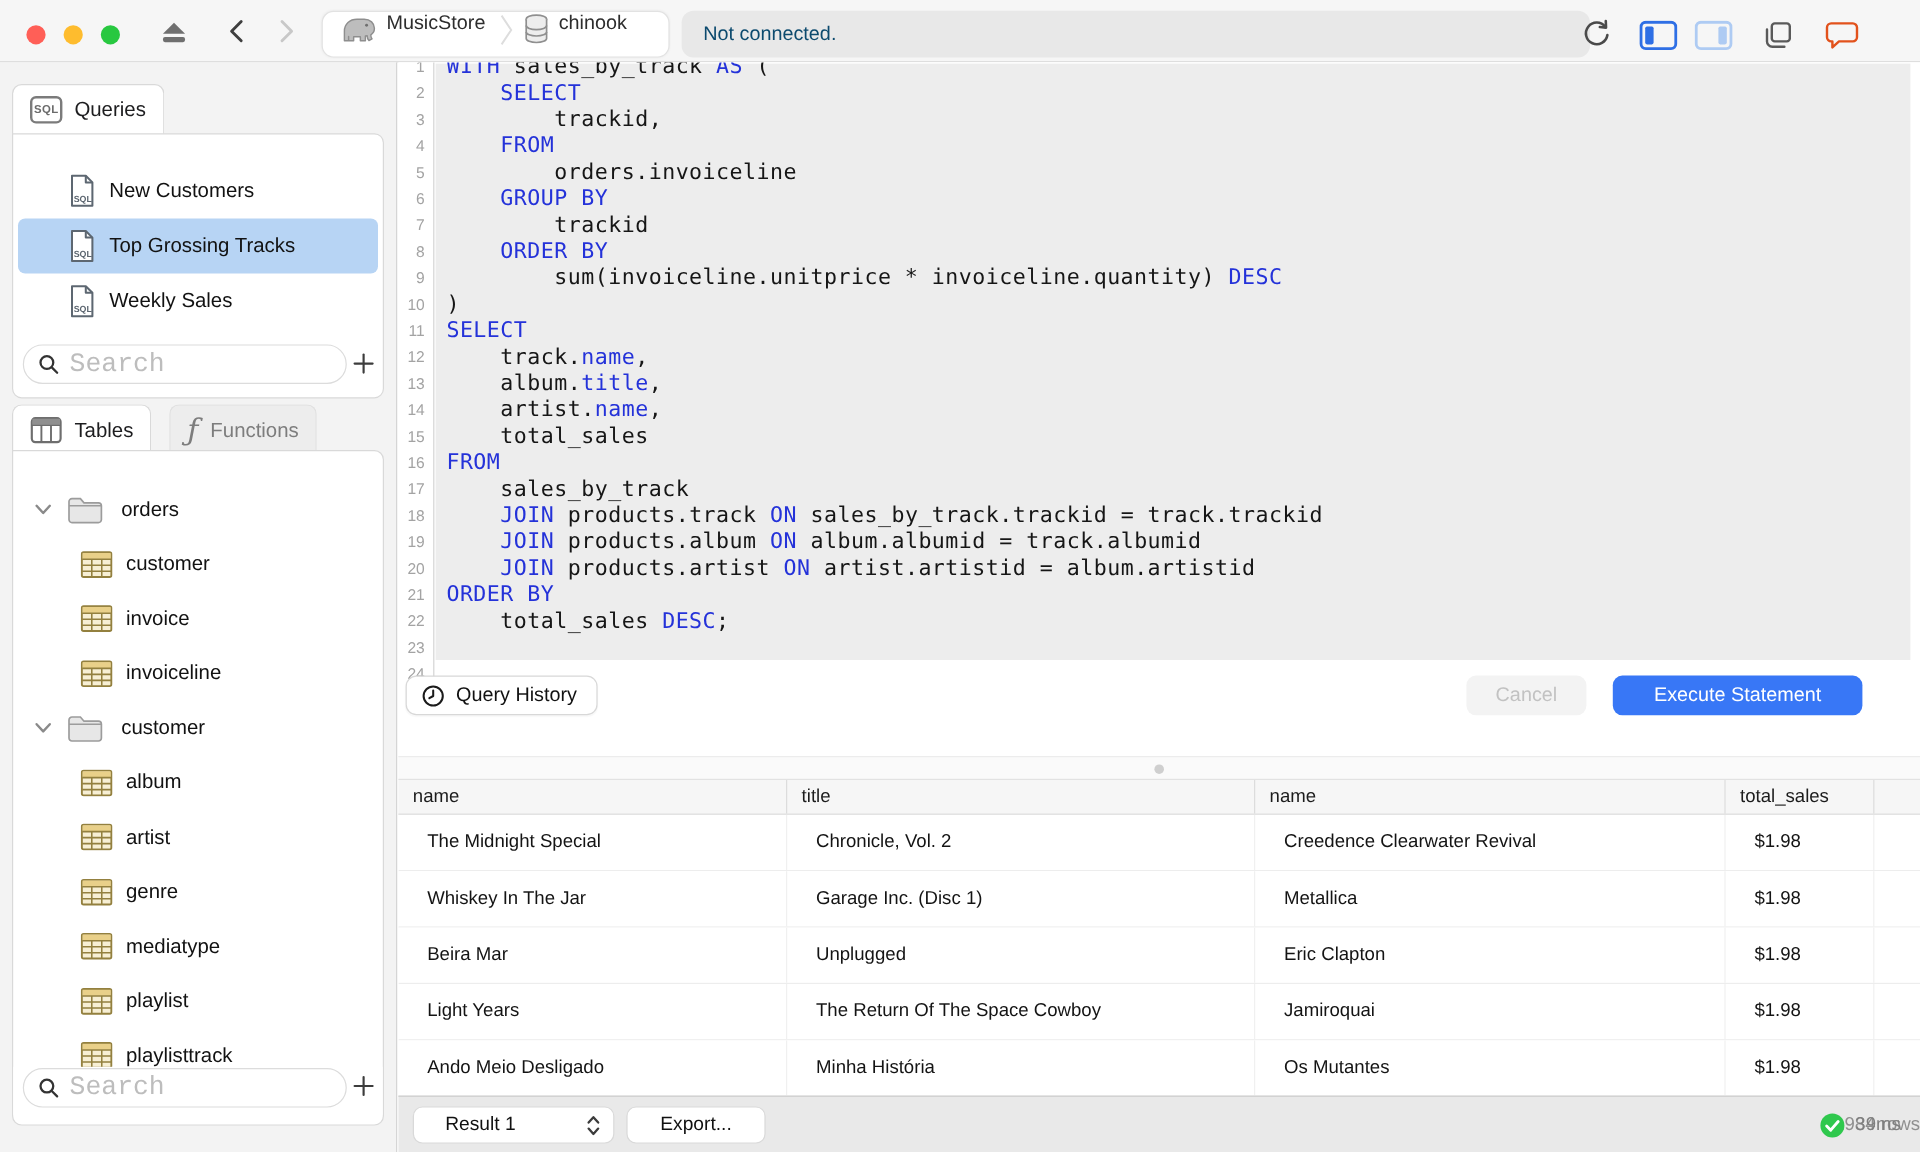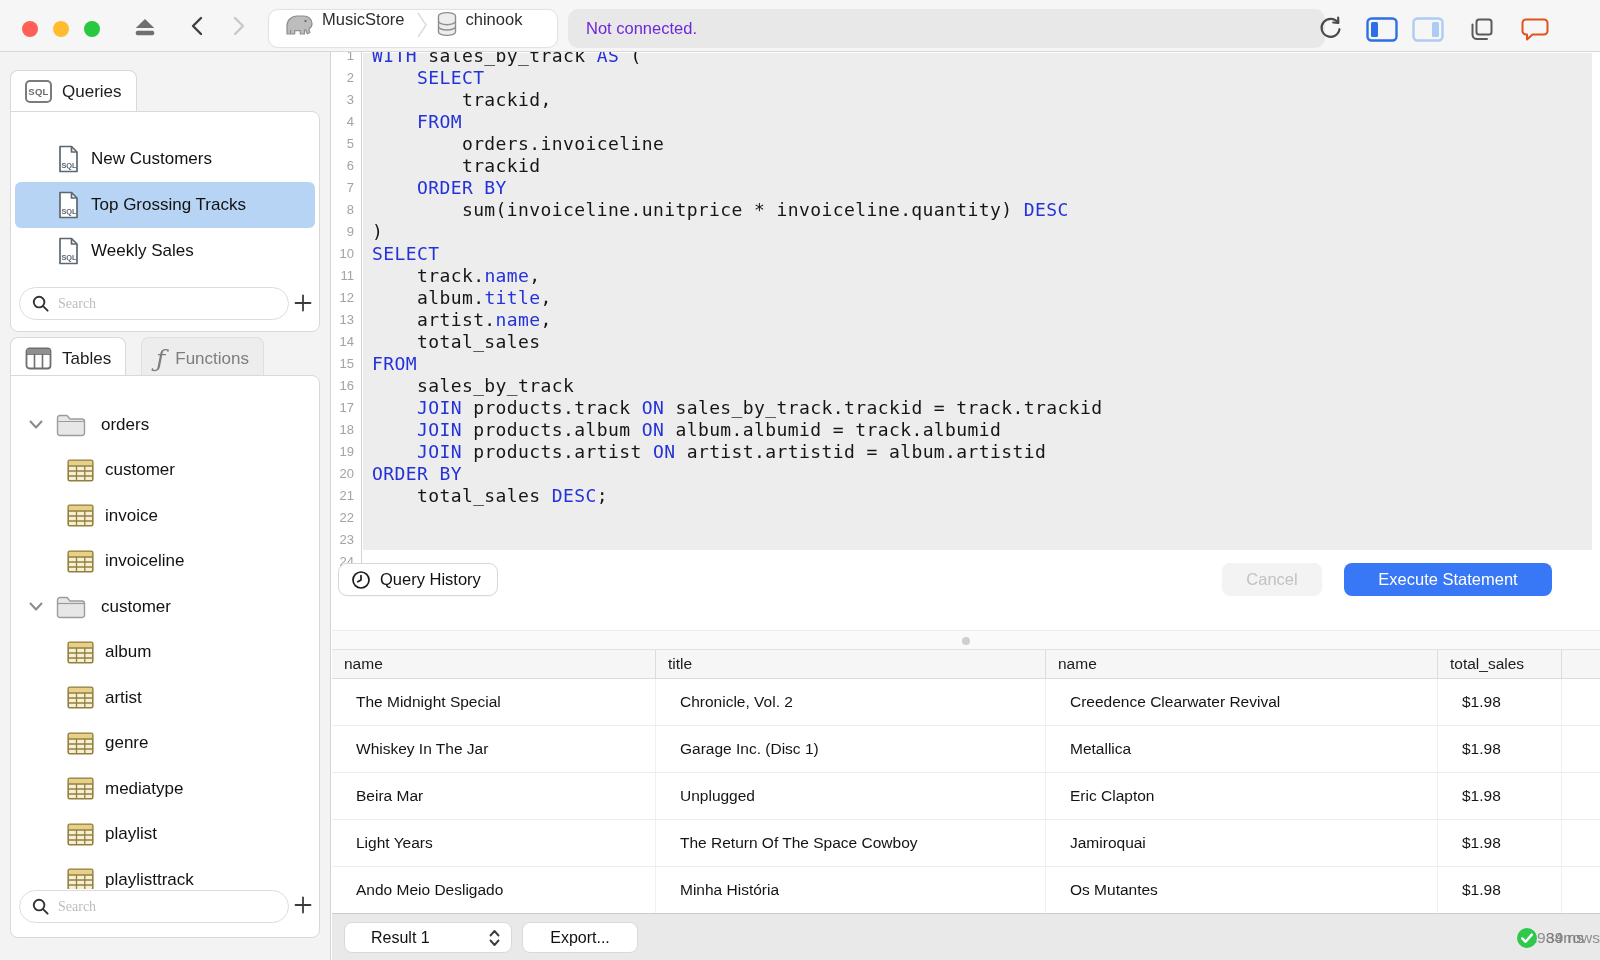--- a/index.html
+++ b/index.html
@@ -9,37 +9,37 @@
   
   .titlebar { position:absolute; left:0; top:0; width:1600px; height:52px; background:#f6f6f6; border-bottom:1px solid #d7d7d7; }
   .tl { position:absolute; top:21px; width:16px; height:16px; border-radius:50%; }
   .tl.red { left:22px; background:#ff5f57; }
   .tl.yellow { left:53px; background:#febc2e; }
   .tl.green { left:84px; background:#28c840; }
   .tb-ic { position:absolute; top:14px; }
   .crumb { position:absolute; left:268px; top:9px; height:39px; width:290px; background:#fff; border:1px solid #e2e2e2; border-radius:10px; display:flex; align-items:flex-start; box-shadow:0 0 2px rgba(0,0,0,.04); }
   .crumb .lbl { font-size:16.5px; color:#2d2d2d; }
   .crumb-sep { width:14px; height:30px; margin:0 6px 0 10px; }
-  .statusfield { position:absolute; left:568px; top:9px; width:757px; height:39px; background:#e8e8e8; border-radius:10px; display:flex; align-items:center; padding-left:18px; font-size:16.5px; color:#6d28d9; }
+  .statusfield { position:absolute; left:568px; top:9px; width:757px; height:39px; background:#e8e8e8; border-radius:10px; display:flex; align-items:center; padding-left:18px; font-size:16.5px; color:#0c4a6e; }
 
   
   .sidebar { position:absolute; left:0; top:52px; width:331px; bottom:0; background:#f3f3f3; border-right:1px solid #d5d5d5; }
   .panel-tab { position:absolute; height:42px; background:#fff; border:1px solid #d9d9d9; border-bottom:none; border-radius:8px 8px 0 0; display:flex; align-items:center; gap:10px; padding:0 14px; font-size:17px; color:#1d1d1f; }
   .panel-tab.inactive { background:#ededed; color:#7d7d7d; border:1px solid #dfdfdf; border-bottom:none; }
   .panel-body { position:absolute; left:10px; width:310px; background:#fff; border:1px solid #d9d9d9; border-radius:0 8px 8px 8px; overflow:hidden; }
   .sql-badge { display:inline-flex; align-items:center; justify-content:center; width:27px; height:23px; border:2px solid #7b7b7b; border-radius:5px; font-size:9.5px; font-weight:bold; color:#6b6b6b; letter-spacing:.3px; }
   #queries-body { top:59px; height:221px; }
   .q-list { padding-top:24px; }
   .q-item { position:relative; height:46px; margin:0 4px; border-radius:6px; display:flex; align-items:center; }
   .q-item.selected { background:#b7d4f4; }
   .q-item svg { position:absolute; left:42px; }
   .q-label { position:absolute; left:76px; font-size:17px; color:#121212; }
   .search-row { position:absolute; left:0; right:0; bottom:10px; height:34px; }
   .search-pill { position:absolute; left:8px; width:270px; height:33px; background:#fff; border:1px solid #dcdcdc; border-radius:17px; display:flex; align-items:center; padding-left:11px; }
-  .search-pill input { border:none; outline:none; background:transparent; font-size:14px; color:#4c1d95; width:210px; margin-left:8px; font-family:Liberation Serif, serif; }
+  .search-pill input { border:none; outline:none; background:transparent; font-size:22px; color:#4c1d95; width:210px; margin-left:8px; font-family:Liberation Mono, monospace; }
   .search-pill input::placeholder { color:#bdbdbd; }
   .plus-btn { position:absolute; right:2px; top:2px; width:28px; height:28px; display:flex; align-items:center; justify-content:center; }
   #tables-tab { top:285px; left:10px; }
   #functions-tab { top:285px; left:141px; }
   #queries-tab { top:18px; left:10px; }
   #tables-body { top:323px; height:563px; }
   .tree { padding-top:26px; }
   .t-row { position:relative; height:45.5px; display:flex; align-items:center; }
   .t-row .chev { position:absolute; left:18px; }
   .t-row .folder-ic { position:absolute; left:44px; }
@@ -353,20 +353,21 @@
           <div class="ln">22</div>
           <div class="ln">23</div>
           <div class="ln">24</div>
         </div>
       <div class="code">
           <div class="code-line"><span class="k">WITH</span><span class="p"> sales_by_track </span><span class="k">AS</span><span class="p"> (</span></div>
           <div class="code-line"><span class="p">    </span><span class="k">SELECT</span></div>
           <div class="code-line"><span class="p">        trackid,</span></div>
           <div class="code-line"><span class="p">    </span><span class="k">FROM</span></div>
           <div class="code-line"><span class="p">        orders.invoiceline</span></div>
+          <div class="code-line"><span class="p">    </span><span class="k">GROUP BY</span></div>
           <div class="code-line"><span class="p">        trackid</span></div>
           <div class="code-line"><span class="p">    </span><span class="k">ORDER BY</span></div>
           <div class="code-line"><span class="p">        sum(invoiceline.unitprice * invoiceline.quantity) </span><span class="k">DESC</span></div>
           <div class="code-line"><span class="p">)</span></div>
           <div class="code-line"><span class="k">SELECT</span></div>
           <div class="code-line"><span class="p">    track.</span><span class="k">name</span><span class="p">,</span></div>
           <div class="code-line"><span class="p">    album.</span><span class="k">title</span><span class="p">,</span></div>
           <div class="code-line"><span class="p">    artist.</span><span class="k">name</span><span class="p">,</span></div>
           <div class="code-line"><span class="p">    total_sales</span></div>
           <div class="code-line"><span class="k">FROM</span></div>

